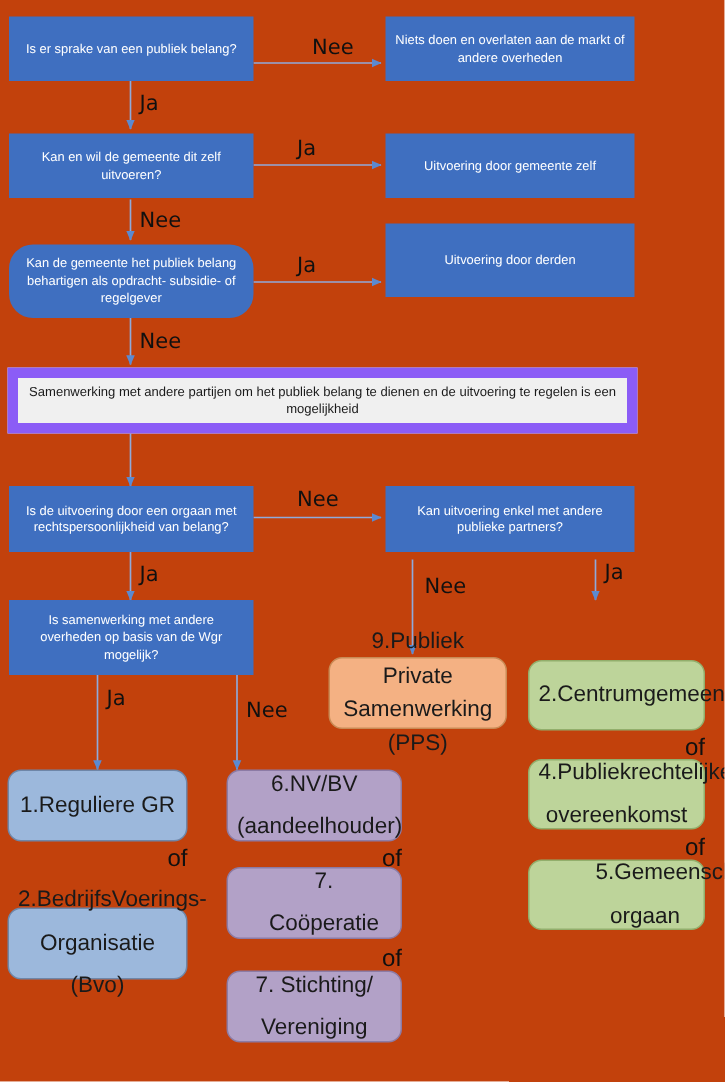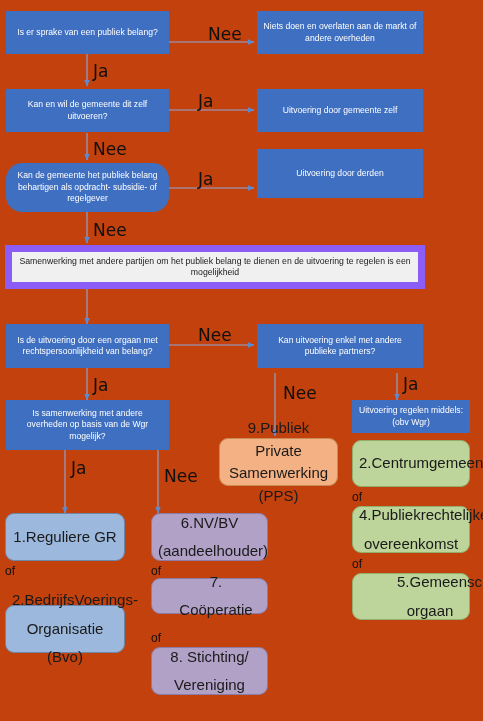--- a/index.html
+++ b/index.html
@@ -58,34 +58,34 @@
     line-height:1.9;
   }
   .chip.lblue{ background:#9CB8DC; border:1px solid #6E86A8; }
   .chip.purple{ background:#B2A1C7; border:1px solid #8C7BA5; }
   .chip.green{ background:#BDD49A; border:1px solid #92AE6C; }
   .chip.orange{ background:#F4B183; border:1px solid #C98B56; line-height:1.5; }
 
   
   .elabel{
     position:absolute;
-    font-size:17px;
+    font-size:14px;
     color:#101010;
     z-index:3;
     white-space:nowrap;
     font-family:"DejaVu Sans", sans-serif;
   }
   
   .oflabel{
     position:absolute;
-    font-size:12px;
+    font-size:16px;
     color:#101010;
     z-index:3;
     white-space:nowrap;
-    text-align:left;
+    text-align:right;
     font-family:"Liberation Sans", sans-serif;
   }
 </style>
 </head>
 <body>
 
 <div id="canvas">
 
   <svg id="wires" viewBox="0 0 483 721" xmlns="http://www.w3.org/2000/svg">
     <defs>
@@ -161,23 +161,20 @@
     <span>Kan uitvoering enkel met andere publieke partners?</span>
   </div>
   <div class="elabel" style="left:198px; top:325px;">Nee</div>
   <div class="elabel" style="left:93px; top:375px;">Ja</div>
   <div class="elabel" style="left:283px; top:383px;">Nee</div>
   <div class="elabel" style="left:403px; top:374px;">Ja</div>
 
   <div class="node blue" style="left:6px;  top:400px; width:163px; height:50px;">
     <span>Is samenwerking met andere overheden op basis van de Wgr mogelijk?</span>
   </div>
-  <div class="node blue" style="left:352px; top:400px; width:118px; height:33px;">
-    <span>Uitvoering regelen middels: (obv Wgr)</span>
-  </div>
   <div class="elabel" style="left:71px; top:458px;">Ja</div>
   <div class="elabel" style="left:164px; top:466px;">Nee</div>
 
   <div class="node chip orange" style="left:219px; top:438px; width:119px; height:48px;">
     <span>9.Publiek Private Samenwerking (PPS)</span>
   </div>
 
   <div class="node chip green" style="left:352px; top:440px; width:118px; height:47px;">
     <span>2.Centrumgemeente</span>
   </div>
@@ -195,21 +192,21 @@
   </div>
   <div class="oflabel" style="left:5px; top:564px; width:120px;">of</div>
   <div class="node chip lblue" style="left:5px; top:578px; width:120px; height:48px;margin-top:27px;">
     <span>2.BedrijfsVoerings-Organisatie (Bvo)</span>
   </div>
 
   <div class="node chip purple" style="left:151px; top:513px; width:117px; height:48px;">
     <span>6.NV/BV (aandeelhouder)</span>
   </div>
   <div class="oflabel" style="left:151px; top:564px; width:117px;">of</div>
-  <div class="node chip purple" style="left:151px; top:578px; width:117px; height:36px;padding-left:19px;">
+  <div class="node chip purple" style="left:151px; top:578px; width:117px; height:48px;padding-left:19px;">
     <span>7. Coöperatie</span>
   </div>
   <div class="oflabel" style="left:151px; top:631px; width:117px;">of</div>
   <div class="node chip purple" style="left:151px; top:647px; width:117px; height:48px;">
-    <span>8. Stichting/ Vereniging</span>
+    <span>7. Stichting/ Vereniging</span>
   </div>
 
 </div>
 
 </body></html>

